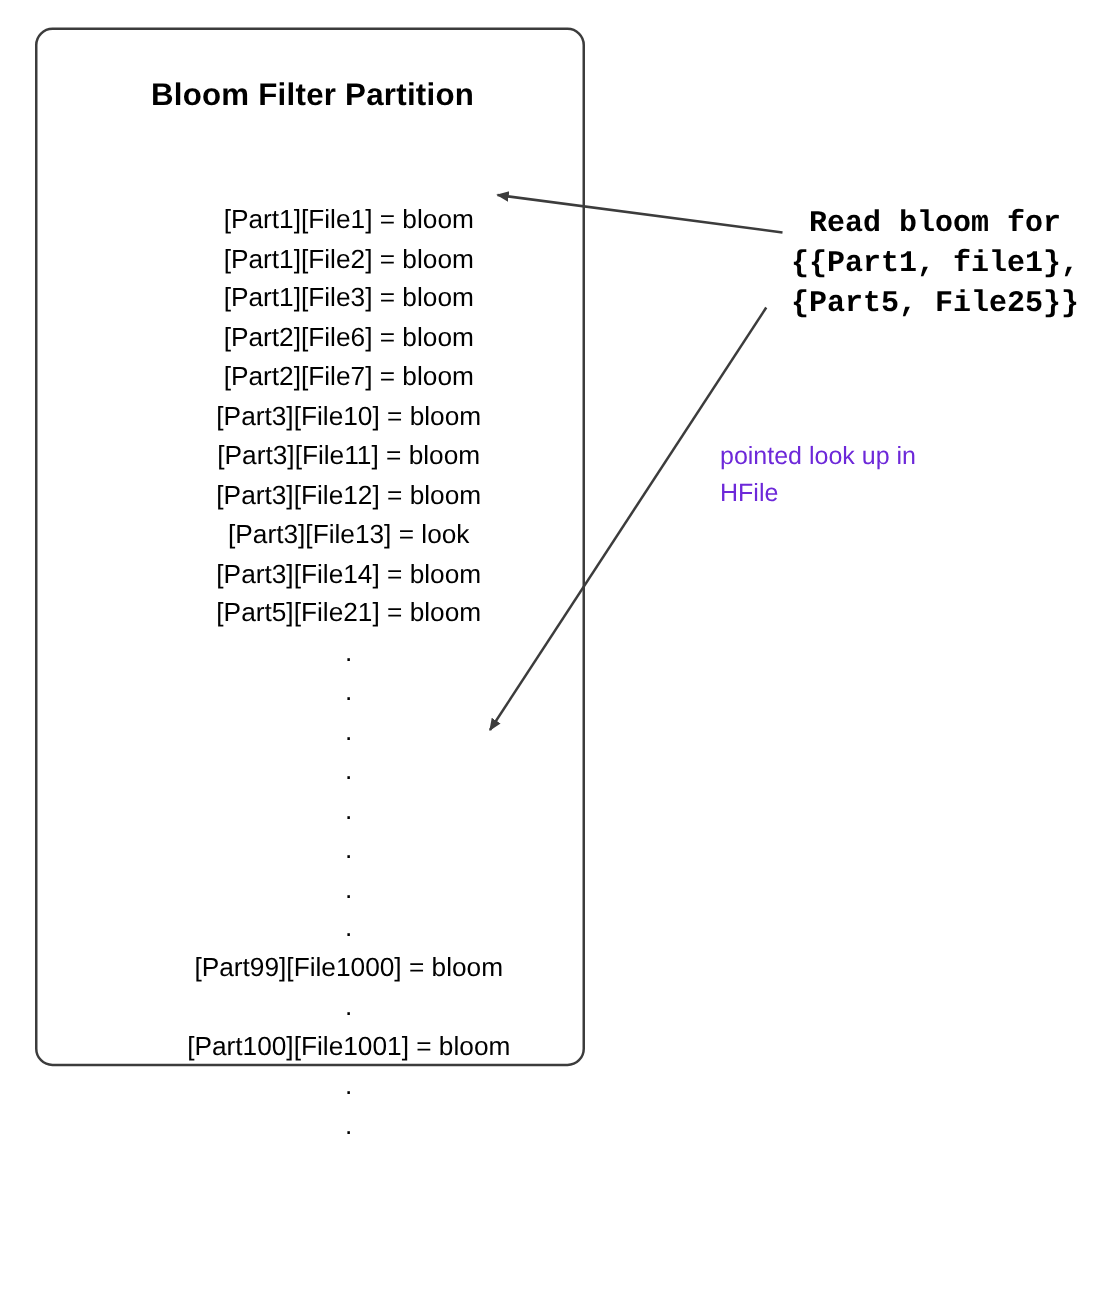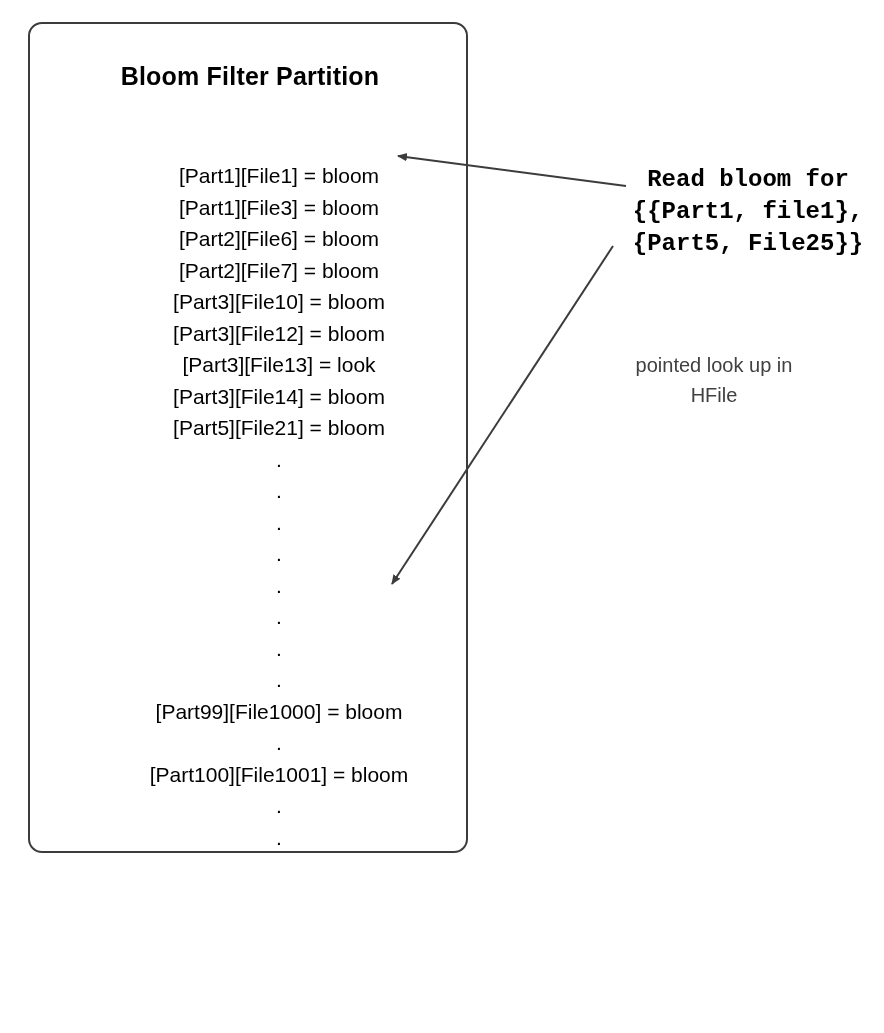--- a/index.html
+++ b/index.html
@@ -80,22 +80,22 @@
     text-align: center;
     font-family: Liberation Mono, monospace;
   }
   .pointed-lookup-label {
     position: absolute;
     left: 576px;
     top: 350px;
     width: 276px;
     font-size: 20px;
     line-height: 30px;
-    text-align: center;
-    color: #404040;
+    text-align: left;
+    color: #6d28d9;
   }
 
   
   .arrows {
     position: absolute;
     left: 0;
     top: 0;
     width: 884px;
     height: 1033px;
     pointer-events: none;
@@ -104,24 +104,26 @@
 </head>
 <body>
 
 <div id="diagram-root">
 
   <div class="partition-box">
     <div class="partition-title">Bloom Filter Partition</div>
 
     <div class="entry-list">
       <div class="entry">[Part1][File1] = bloom</div>
+      <div class="entry">[Part1][File2] = bloom</div>
       <div class="entry">[Part1][File3] = bloom</div>
       <div class="entry">[Part2][File6] = bloom</div>
       <div class="entry">[Part2][File7] = bloom</div>
       <div class="entry">[Part3][File10] = bloom</div>
+      <div class="entry">[Part3][File11] = bloom</div>
       <div class="entry">[Part3][File12] = bloom</div>
       <div class="entry">[Part3][File13] = look</div>
       <div class="entry">[Part3][File14] = bloom</div>
       <div class="entry">[Part5][File21] = bloom</div>
 
       <div class="dot-row">.</div>
       <div class="dot-row">.</div>
       <div class="dot-row">.</div>
       <div class="dot-row">.</div>
       <div class="dot-row">.</div>

